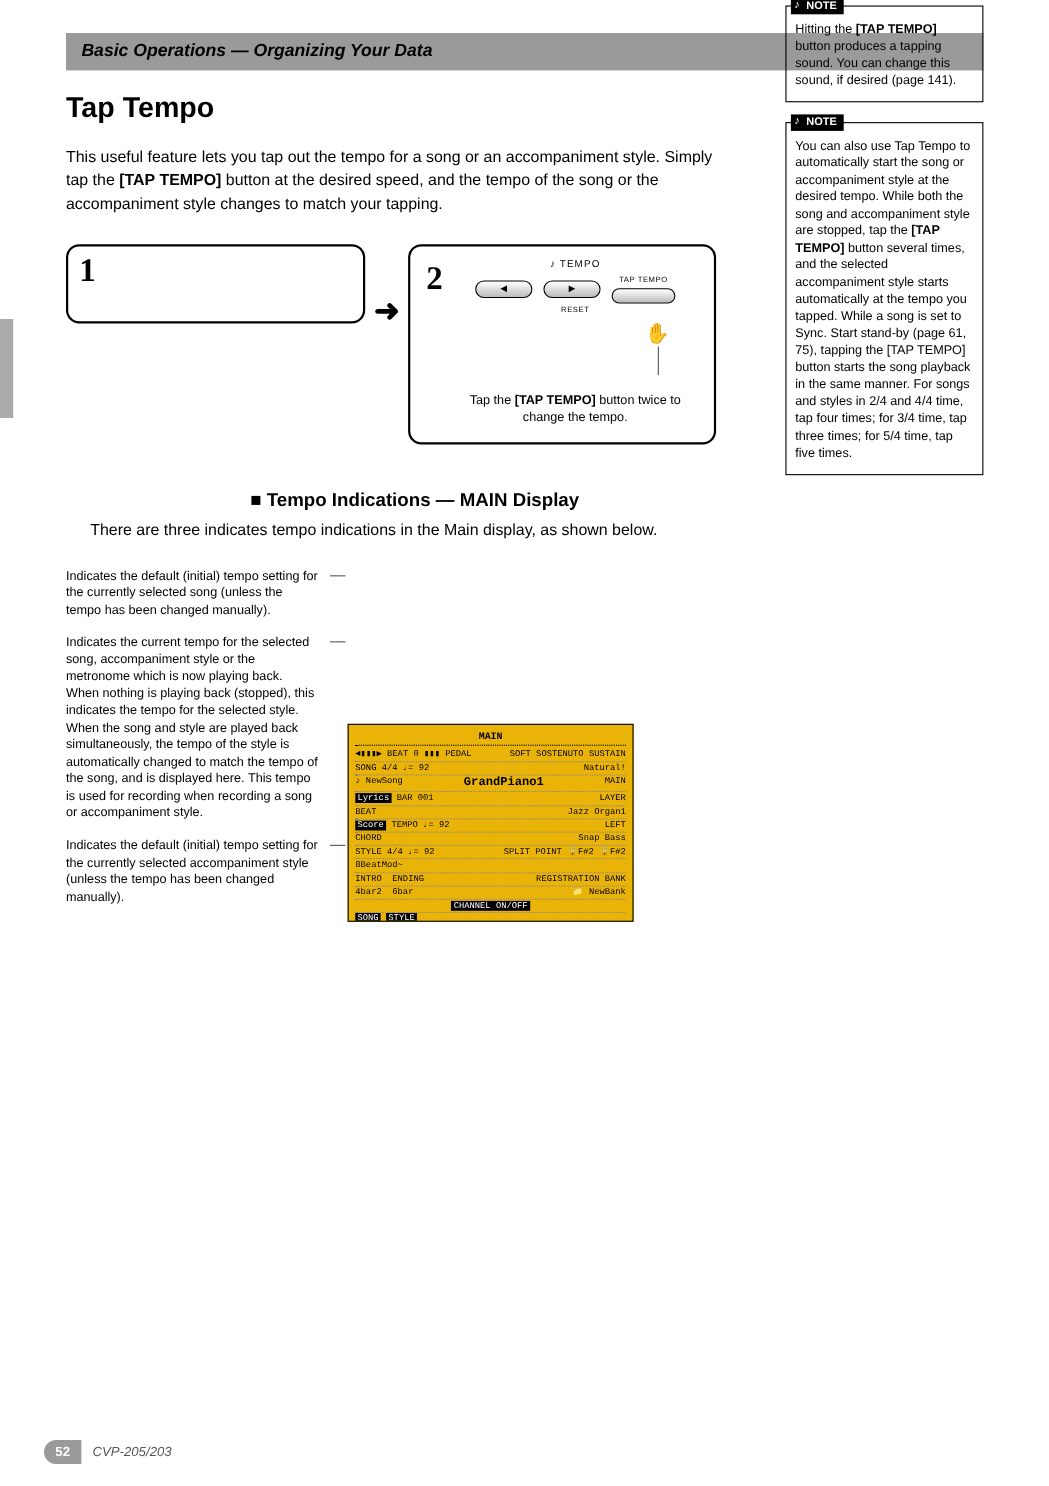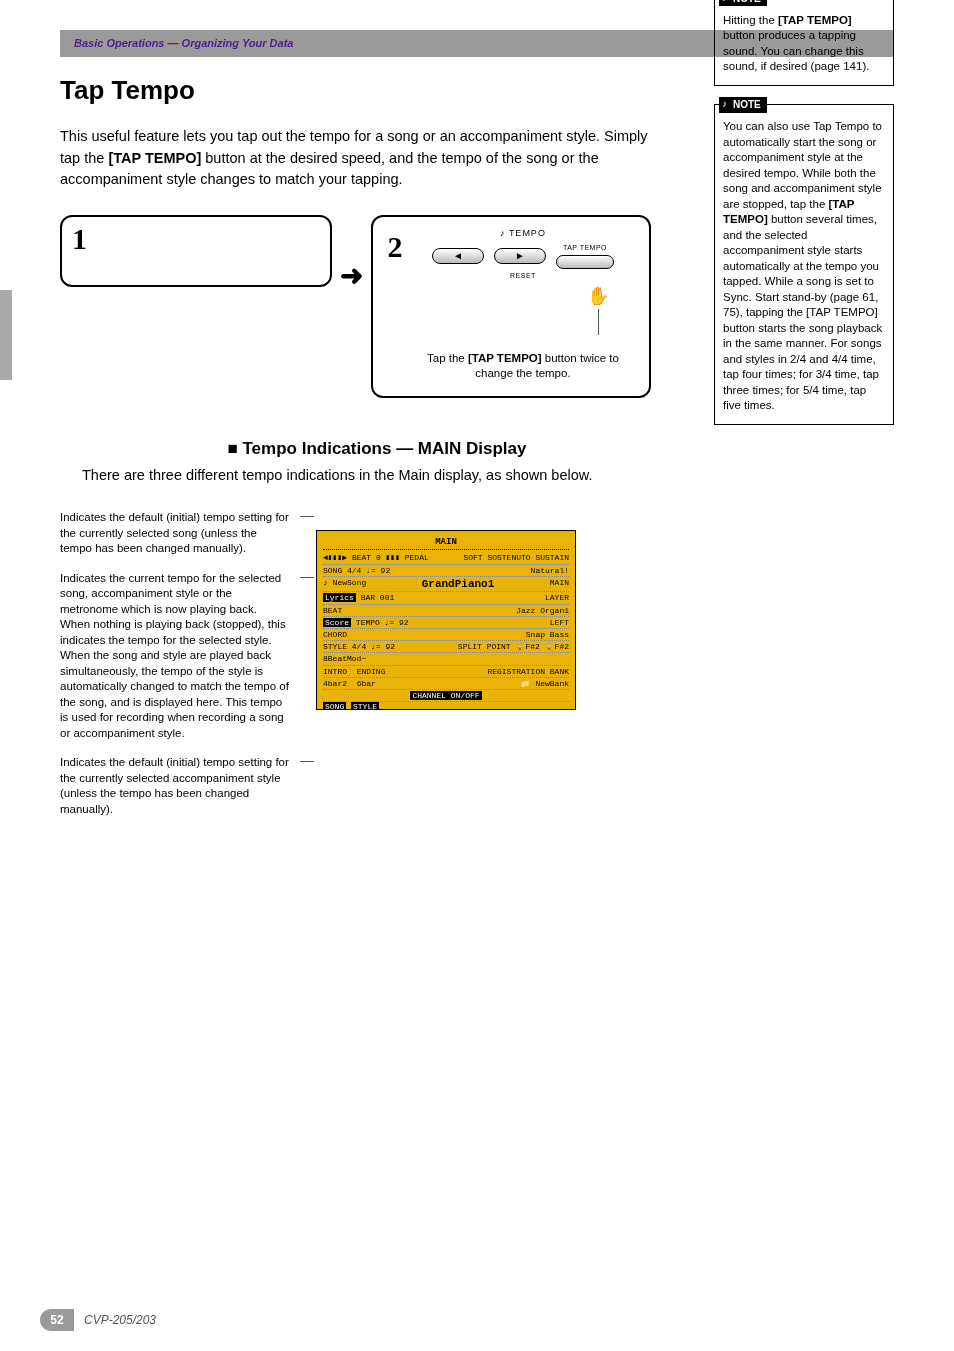--- a/index.html
+++ b/index.html
@@ -17,26 +17,26 @@
   .side-tab {
     position: absolute;
     left: 0;
     top: 290px;
     width: 12px;
     height: 90px;
     background: #aaa;
   }
   .header-bar {
     background: #9a9a9a;
-    color: #4c1d95;
+    color: #000000;
     font-style: italic;
     font-weight: 600;
     padding: 6px 14px;
     margin: 30px 60px 16px 60px;
-    font-size: 11px;
+    font-size: 16px;
   }
   .content {
     padding: 0 60px 0 60px;
   }
   h1.section-title {
     font-weight: 700;
     font-size: 26px;
     margin: 10px 0 18px 0;
   }
   .intro {
@@ -173,21 +173,21 @@
     content: "■ ";
   }
   .sub-desc {
     font-size: 14.5px;
     margin: 0 0 24px 22px;
   }
   
   .lower {
     display: flex;
     gap: 16px;
-    align-items: flex-start;
+    align-items: flex-end;
   }
   .callouts {
     width: 240px;
     flex: none;
     font-size: 11.5px;
     line-height: 1.35;
   }
   .callouts .co { margin-bottom: 14px; position: relative; padding-right:10px;}
   .callouts .co::after{
     content:"";
@@ -290,21 +290,21 @@
               </div>
               <div class="caption">
                 <span>Tap the </span><span class="b">[TAP TEMPO]</span><span> button twice to change the tempo.</span>
               </div>
             </div>
           </div>
         </div>
       </div>
 
       <h2 class="sub">Tempo Indications — MAIN Display</h2>
-      <p class="sub-desc">There are three different tempo indications in the Main display, as shown below.</p>
+      <p class="sub-desc">There are three indicates tempo indications in the Main display, as shown below.</p>
 
       <div class="lower">
         <div class="callouts">
           <div class="co">Indicates the default (initial) tempo setting for the currently selected song (unless the tempo has been changed manually).</div>
           <div class="co">Indicates the current tempo for the selected song, accompaniment style or the metronome which is now playing back. When nothing is playing back (stopped), this indicates the tempo for the selected style. When the song and style are played back simultaneously, the tempo of the style is automatically changed to match  the tempo of the song, and is displayed here. This tempo is used for recording when recording a song or accompaniment style.</div>
           <div class="co">Indicates the default (initial) tempo setting for the currently selected accompaniment style (unless the tempo has been changed manually).</div>
         </div>
 
         <div class="display-img">
           <div class="title">MAIN</div>

